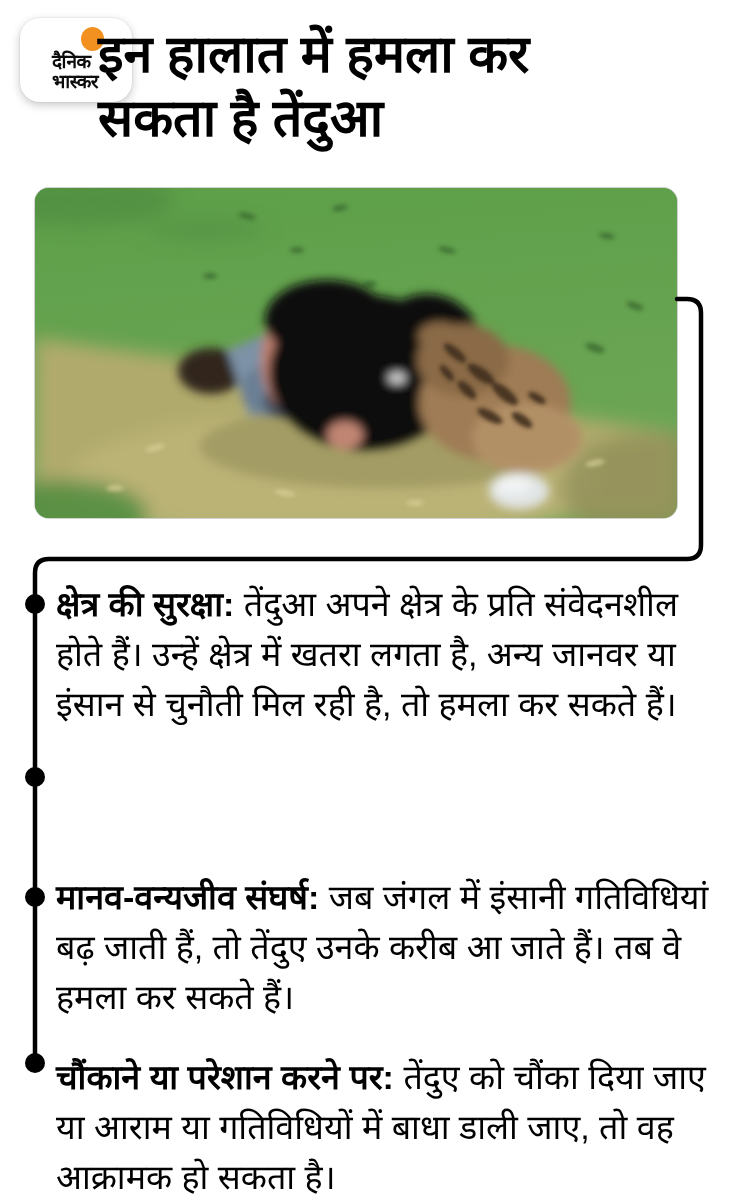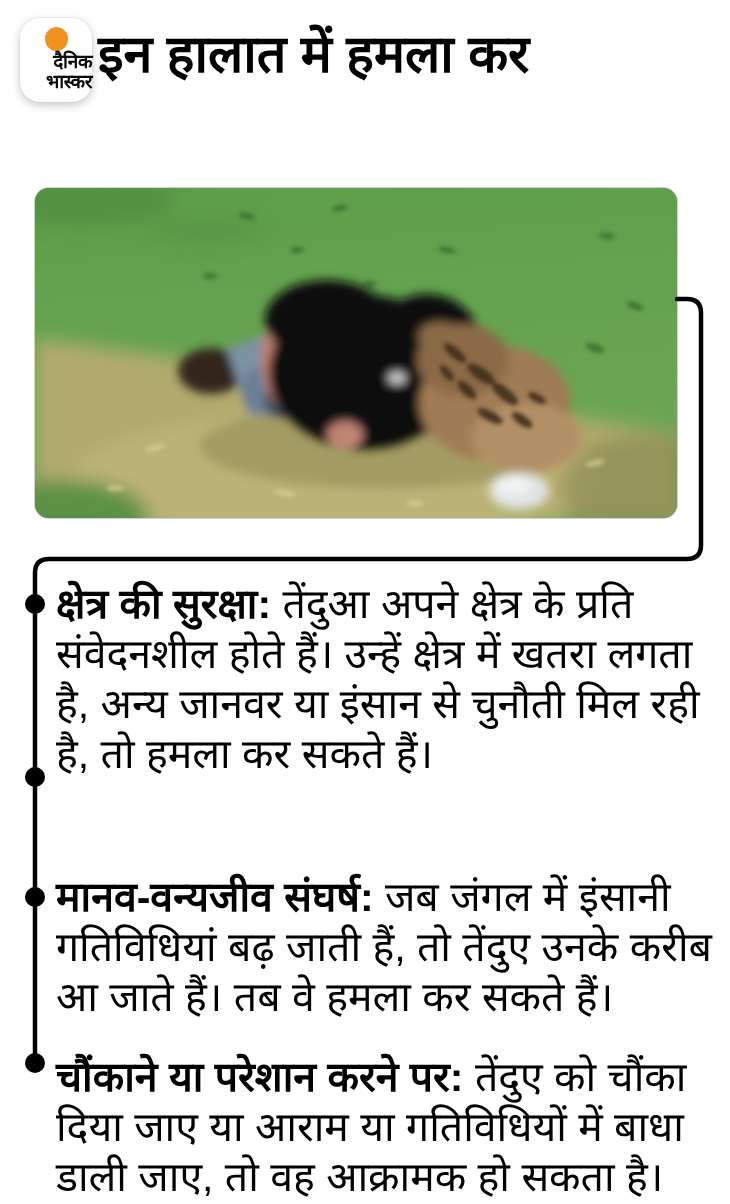--- a/index.html
+++ b/index.html
@@ -8,24 +8,25 @@
     background: #ffffff;
     font-family: "Liberation Sans", "DejaVu Sans", sans-serif;
     position: relative;
     overflow: hidden;
   }
   .page { position: absolute; inset: 0; }
 
   
   .logo {
     position: absolute; left: 20px; top: 18px;
-    width: 72px; height: 84px;
+    width: 80px; height: 84px;
     background: #ffffff; border-radius: 20px;
     box-shadow: 0 3px 10px rgba(0,0,0,0.22), 0 0 0 1px rgba(0,0,0,0.04);
-    text-align: right;
+    text-align: left;
+    padding-left: 32px;
   }
   .logo-sun {
     width: 23px; height: 24px; border-radius: 50%;
     margin: 9px auto 1px auto;
   }
   .logo-text {
     font-weight: 800; font-size: 19px; line-height: 20px;
     color: #0c0c0c; letter-spacing: -0.5px;
   }
 
@@ -51,21 +52,21 @@
   
   .connector {
     position: absolute; left: 0; top: 0;
     width: 730px; height: 1204px;
     pointer-events: none;
   }
 
   
   .bullet {
     position: absolute; left: 56px; width: 656px;
-    font-size: 41px; line-height: 50px;
+    font-size: 34px; line-height: 50px;
     color: #000000;
   }
   .bullet .lead { font-weight: 800; }
   .b1 { top: 579px; }
   .b2 { top: 752px; }
   .b3 { top: 872px; }
   .b4 { top: 1052px; }
 </style>
 </head>
 <body>
@@ -75,20 +76,21 @@
   <div class="logo">
     <div class="logo-sun" id="logoSun" style="background: rgb(242, 145, 32);"></div>
     <div class="logo-text">
       <div>दैनिक</div>
       <div>भास्कर</div>
     </div>
   </div>
 
   <h1 class="title">
     <span class="title-line">इन हालात में हमला कर</span>
+    <span class="title-line">सकता है तेंदुआ</span>
   </h1>
 
   <div class="photo">
     <svg viewBox="0 0 642 330" preserveAspectRatio="none">
       <defs>
         <filter id="blurBig" x="-20%" y="-20%" width="140%" height="140%">
             <feGaussianBlur stdDeviation="9"></feGaussianBlur>
           </filter>
         <filter id="blurMid" x="-30%" y="-30%" width="160%" height="160%">
             <feGaussianBlur stdDeviation="5"></feGaussianBlur>

